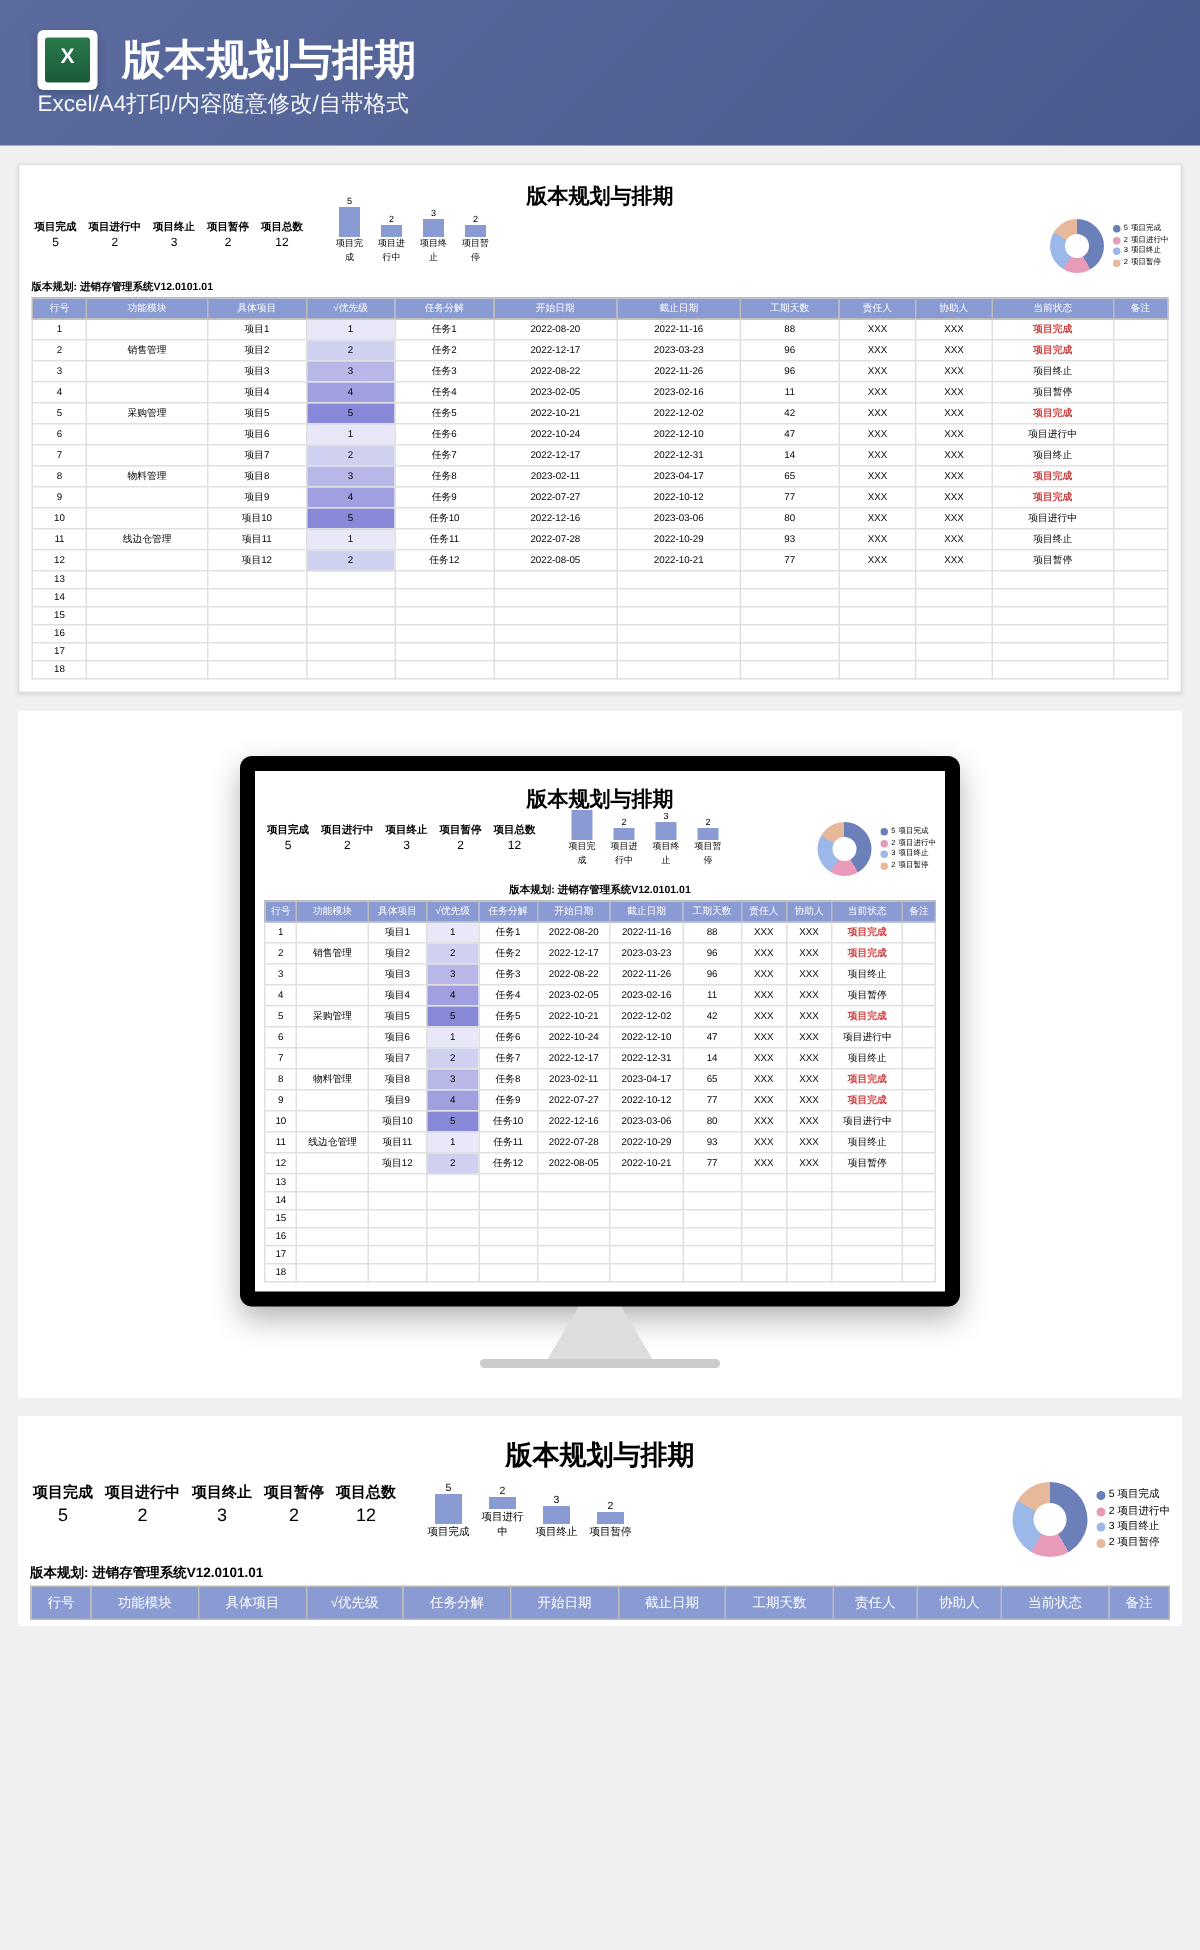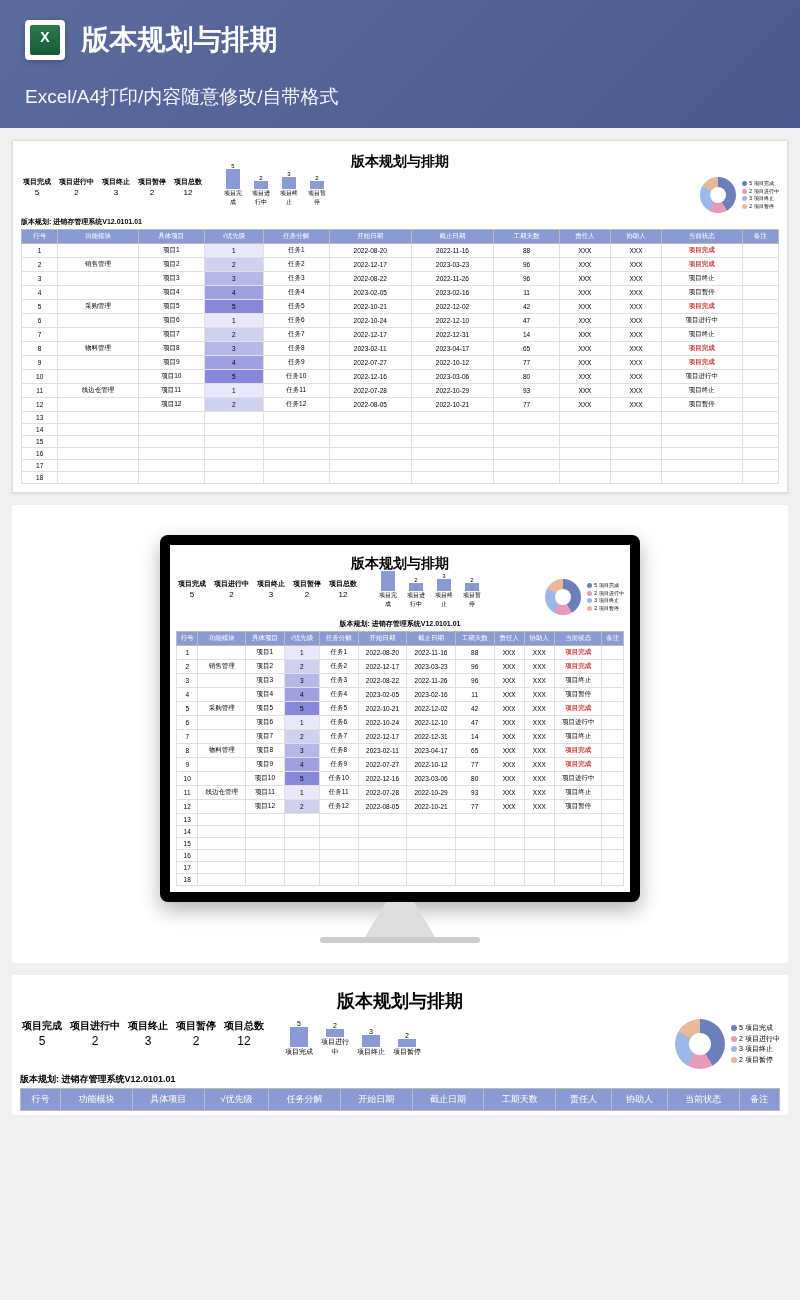--- a/index.html
+++ b/index.html
@@ -2,21 +2,21 @@
 <html><head>
 <meta charset="utf-8">
 <style>
 *{box-sizing:border-box;margin:0;padding:0}
 body{font-family:"Microsoft YaHei",Arial,sans-serif;background:#f0f0f0;width:800px}
 .hero{background:linear-gradient(135deg,#5B6B9E 0%,#4A5A8E 100%);color:#fff;padding:20px 25px 18px;position:relative}
 .excel-icon{width:40px;height:40px;background:#fff;border-radius:4px;display:inline-block;vertical-align:middle;position:relative;margin-right:12px;box-shadow:0 2px 6px rgba(0,0,0,.2)}
 .excel-icon::before{content:"";position:absolute;left:5px;top:5px;right:5px;bottom:5px;background:linear-gradient(#2a7a4a,#1a5a3a);border-radius:2px}
 .excel-icon::after{content:"X";position:absolute;left:0;right:0;top:9px;text-align:center;color:#fff;font-weight:bold;font-size:14px}
 .hero h1{display:inline-block;vertical-align:middle;font-size:28px;font-weight:600}
-.sub{font-size:19px;margin-top:24px;opacity:.95}
+.sub{font-size:15px;margin-top:0;opacity:.95}
 .preview{background:#fff;margin:12px;padding:8px;border:1px solid #ddd;box-shadow:0 1px 3px rgba(0,0,0,.1)}
 .sheet-title{text-align:center;font-size:14px;font-weight:bold;margin:4px 0 6px}
 .top{display:flex;align-items:flex-start;font-size:7px;margin-bottom:4px}
 .stats{display:flex;gap:4px}
 .stat{text-align:center;padding:0 2px}
 .stat .lbl{font-weight:bold}
 .stat .val{font-size:8px;margin-top:1px}
 .bars{display:flex;gap:6px;align-items:flex-end;margin-left:18px;height:30px}
 .bar{width:22px;text-align:center;font-size:6px}
 .bar .b{background:#8A9BD4;margin:0 auto;width:14px}

